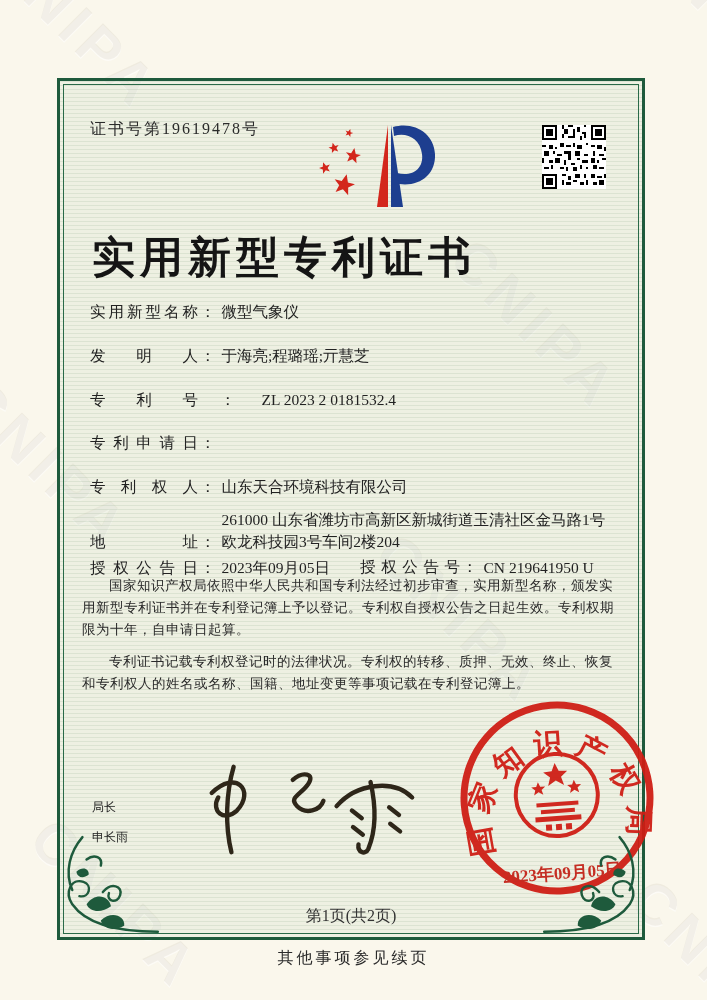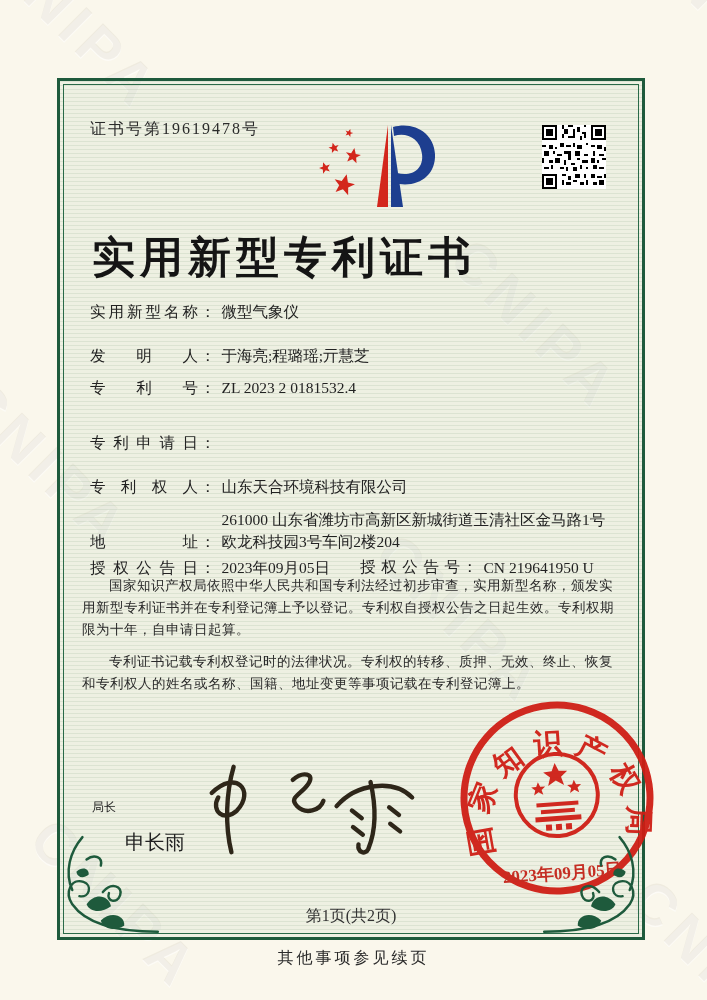--- a/index.html
+++ b/index.html
@@ -37,22 +37,22 @@
   .val2 { max-width:398px; }
   .pair2 { position:absolute; left:270px; top:0; display:flex; }
   .pair2 .lbl { width:100px; }
 
   .paras { position:absolute; left:22px; top:494px; width:544px; font-size:13.5px;
            line-height:22px; color:#2a2a2a; letter-spacing:0.5px; }
   .paras p { text-indent:2em; margin-bottom:10px; }
 
   .sig-title { position:absolute; left:32px; top:718px; font-size:12px; color:#222;
                font-family:"Liberation Sans","DejaVu Sans",sans-serif; }
-  .sig-name  { position:absolute; left:32px; top:748px; font-size:20px; color:#222;
-               font-family:Liberation Sans, sans-serif;margin-left:33px; }
+  .sig-name  { position:absolute; left:32px; top:748px; font-size:12px; color:#222;
+               font-family:Liberation Sans, sans-serif; }
   .sig-hand { position:absolute; left:132px; top:668px; width:230px; height:110px; }
 
   .seal { position:absolute; left:396px; top:616px; width:202px; height:202px;
           transform:rotate(-4deg); opacity:0.94; }
 
   .page-num { position:absolute; left:0; bottom:10px; width:100%; text-align:center;
               font-size:16px; color:#333;font-family:Liberation Serif, serif; }
   .footer-note { position:absolute; left:0; top:948px; width:707px; text-align:center;
                  font-size:16px; letter-spacing:3px; color:#2a2a2a; z-index:2; }
 
@@ -208,21 +208,21 @@
       <div class="row" style="top:6px;">
         <span class="lbl">实用新型名称</span>
         <span class="colon">：</span>
         <span class="val">微型气象仪</span>
       </div>
       <div class="row" style="top:50px;">
         <span class="lbl">发明人</span>
         <span class="colon">：</span>
         <span class="val">于海亮;程璐瑶;亓慧芝</span>
       </div>
-      <div class="row" style="top:82px;">
+      <div class="row" style="top:94px;gap:20px;">
         <span class="lbl">专利号</span>
         <span class="colon">：</span>
         <span class="val">ZL 2023 2 0181532.4</span>
       </div>
       <div class="row" style="top:138px;">
         <span class="lbl">专利申请日</span>
         <span class="colon">：</span>
       </div>
       <div class="row" style="top:181px;">
         <span class="lbl">专利权人</span>

